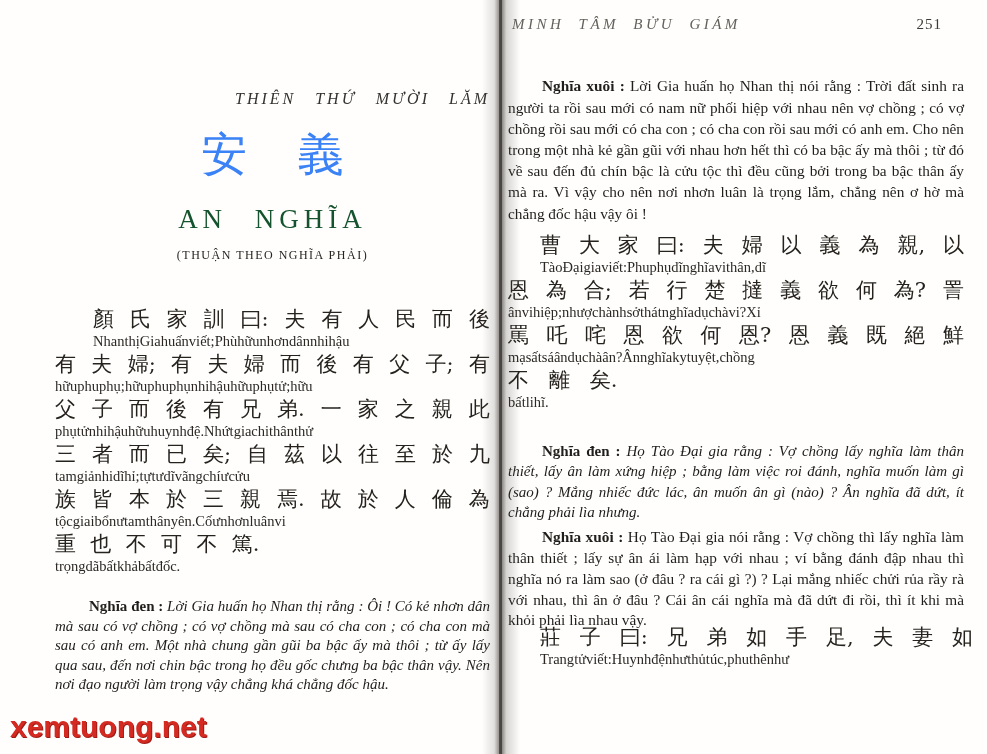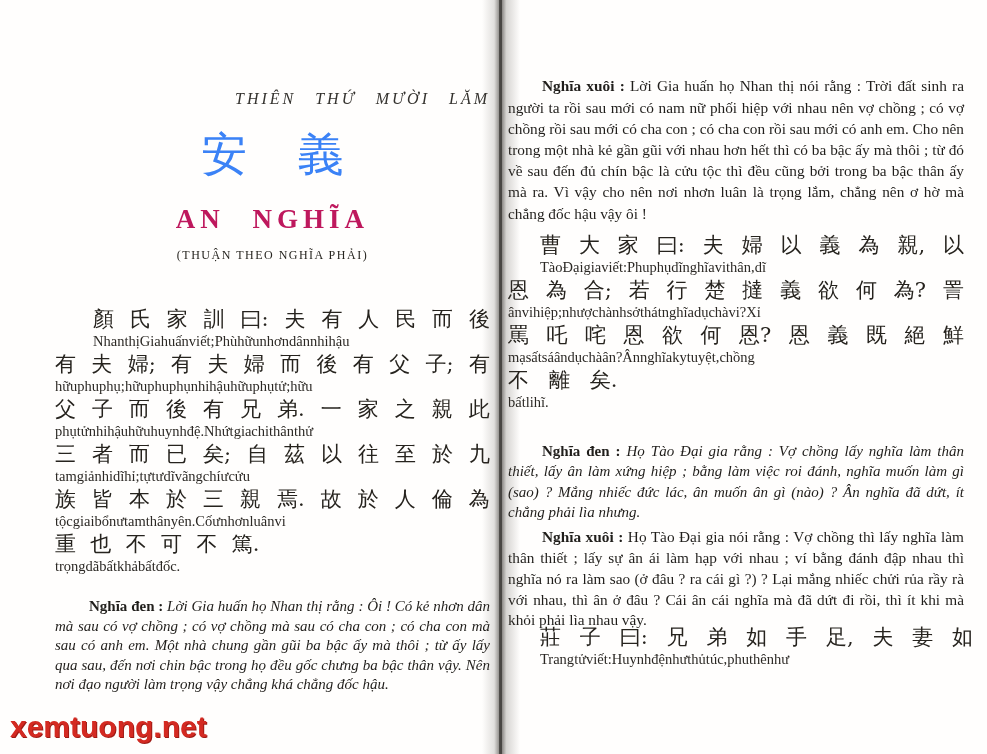--- a/index.html
+++ b/index.html
@@ -19,22 +19,22 @@
     font-style:italic; font-size:16px; letter-spacing:3px; word-spacing:12px;
     color:#34322e;
   }
   #title-cn {
     position:absolute; top:124px; left:0; right:0; text-align:center;
     font-size:46px; line-height:60px; word-spacing:36px;
     font-family:"DejaVu Serif","Liberation Serif",serif; color:#3b82f6;
   }
   #title-vn {
     position:absolute; top:204px; left:0; right:0; text-align:center;
-    font-weight:bold; font-size:27px; letter-spacing:5px; word-spacing:16px;
-    color:#be185d;
+    font-weight:normal; font-size:27px; letter-spacing:5px; word-spacing:16px;
+    color:#14532d;
   }
   #subtitle {
     position:absolute; top:248px; left:0; right:0; text-align:center;
     font-size:12px; letter-spacing:1.5px; color:#26241f;
   }
 
   
   .interlinear { position:absolute; left:0; right:0; }
   #left-interlinear { top:306px; }
   #right-interlinear-1 { top:232px; }
@@ -271,20 +271,24 @@
           <span>bất</span>
           <span>đốc.</span>
         </div>
       </div>
     </div>
 
   <p class="para" id="left-nghia-den"><span class="label">Nghĩa đen :</span> <span>Lời Gia huấn họ Nhan thị rằng : Ôi ! Có kẻ nhơn dân mà sau có vợ chồng ; có vợ chồng mà sau có cha con ; có cha con mà sau có anh em. Một nhà chung gần gũi ba bậc ấy mà thôi ; từ ấy lấy qua sau, đến nơi chin bậc trong họ đều gốc chưng ba bậc thân vậy. Nên nơi đạo người làm trọng vậy chẳng khá chẳng đốc hậu.</span></p>
 </div>
 
 <div class="page" id="right-page">
+  <div id="rp-header">
+    <span class="running-header">MINH TÂM BỬU GIÁM</span>
+    <span class="page-number">251</span>
+  </div>
 
   <p class="para" id="rp-nghia-xuoi-1"><span class="label">Nghĩa xuôi :</span> <span>Lời Gia huấn họ Nhan thị nói rằng : Trời đất sinh ra người ta rồi sau mới có nam nữ phối hiệp với nhau nên vợ chồng ; có vợ chồng rồi sau mới có cha con ; có cha con rồi sau mới có anh em. Cho nên trong một nhà kẻ gần gũi với nhau hơn hết thì có ba bậc ấy mà thôi ; từ đó về sau đến đủ chín bậc là cửu tộc thì đều cũng bởi trong ba bậc thân ấy mà ra. Vì vậy cho nên nơi nhơn luân là trọng lắm, chẳng nên ơ hờ mà chẳng đốc hậu vậy ôi !</span></p>
 
   <div class="interlinear" id="right-interlinear-1">
       <div class="pair">
         <div class="cn-row">
           <span>曹</span>
           <span>大</span>
           <span>家</span>
           <span>曰:</span>

